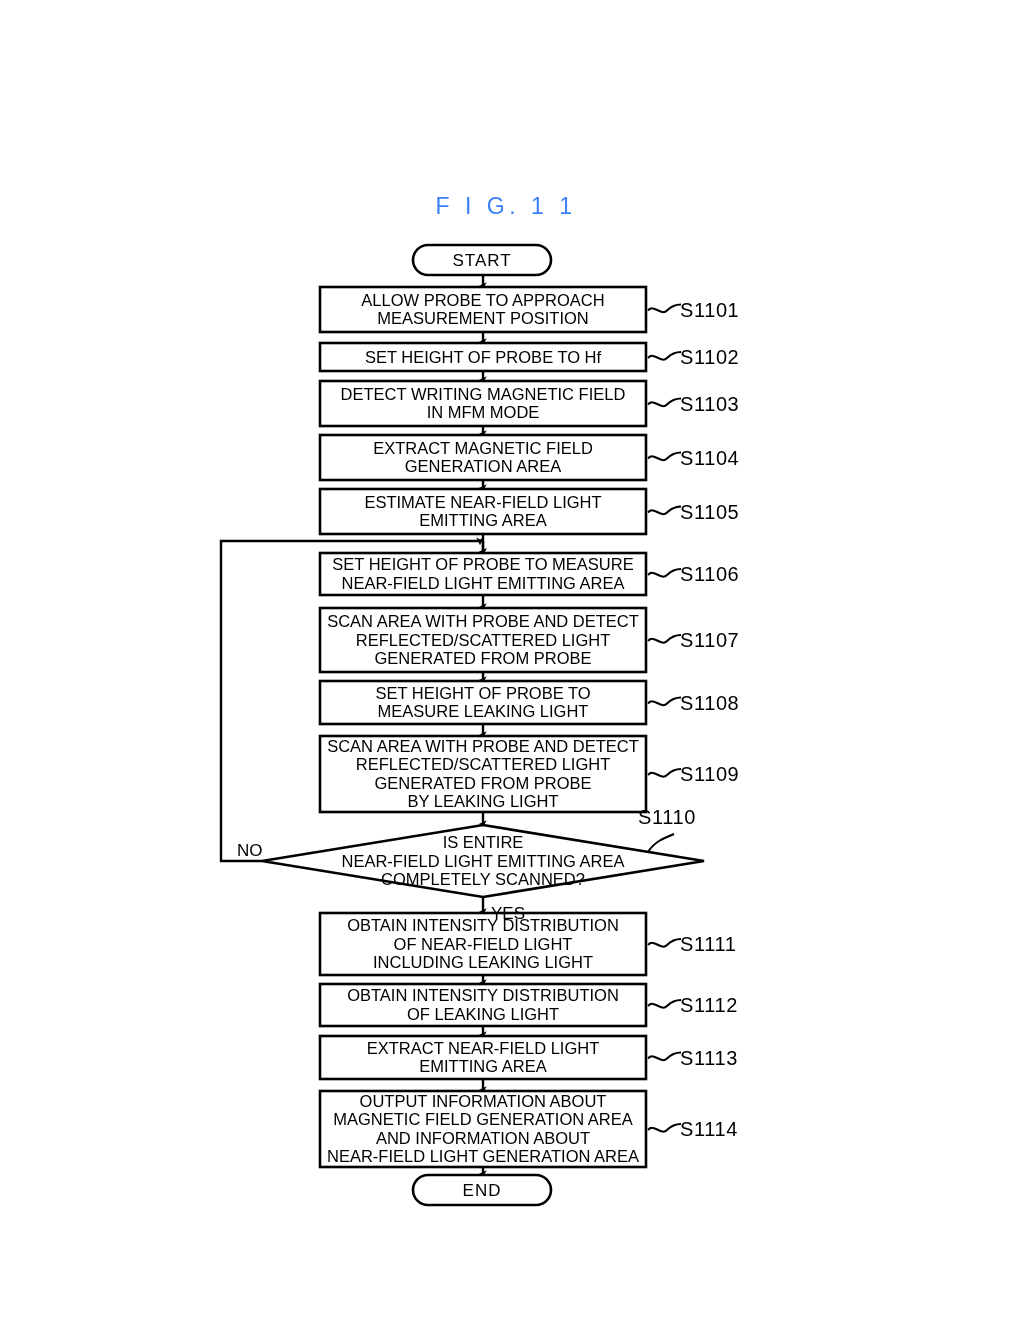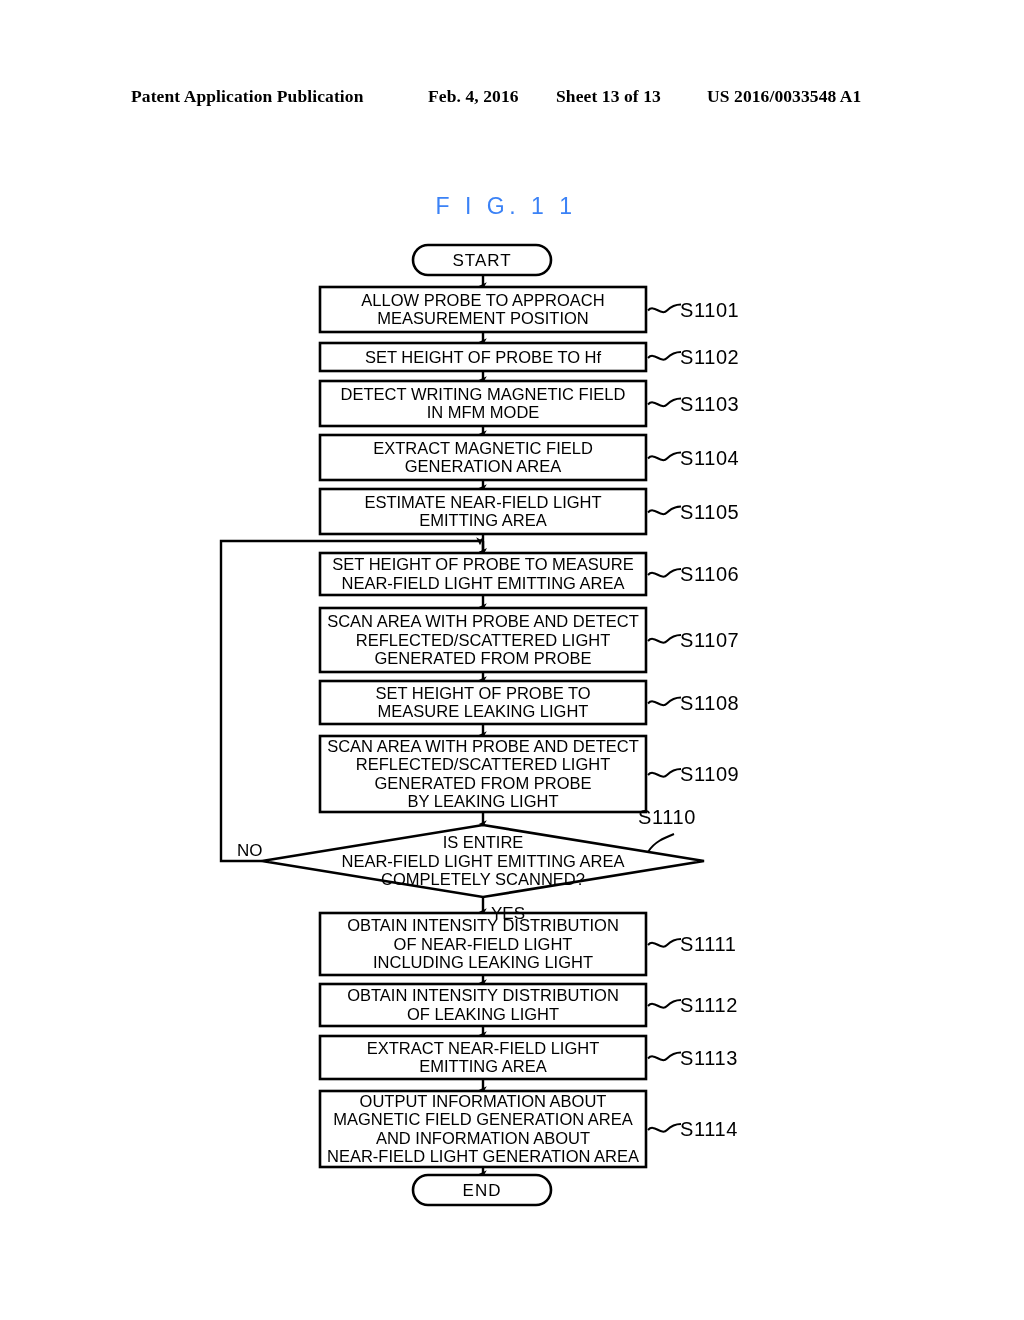--- a/index.html
+++ b/index.html
@@ -74,26 +74,20 @@
   .shape { fill: #ffffff; stroke: #000000; stroke-width: 2.6; }
   .term { fill: #ffffff; stroke: #000000; stroke-width: 2.6; }
   .conn { stroke: #000000; stroke-width: 2.4; fill: none; }
   .leader { stroke: #000000; stroke-width: 2.0; fill: none; }
 </style>
 </head>
 <body>
 
 <div id="page">
 
-  <div class="pub-header">
-    <span class="h-left">Patent Application Publication</span>
-    <span class="h-date">Feb. 4, 2016</span>
-    <span class="h-sheet">Sheet 13 of 13</span>
-    <span class="h-num">US 2016/0033548 A1</span>
-  </div>
 
   <div class="fig-title">F I G.  1 1</div>
 
   <svg id="flow" viewBox="0 0 1024 1320">
     <defs>
       <marker id="arrowhead" markerWidth="9" markerHeight="9" refX="4.2" refY="4.2" orient="auto" markerUnits="userSpaceOnUse">
         <path d="M0.4,0.4 L4.2,8.4 L8.0,0.4 L4.2,2.6 Z" fill="#000000"></path>
       </marker>
     </defs>
     <g id="flow-connectors">

